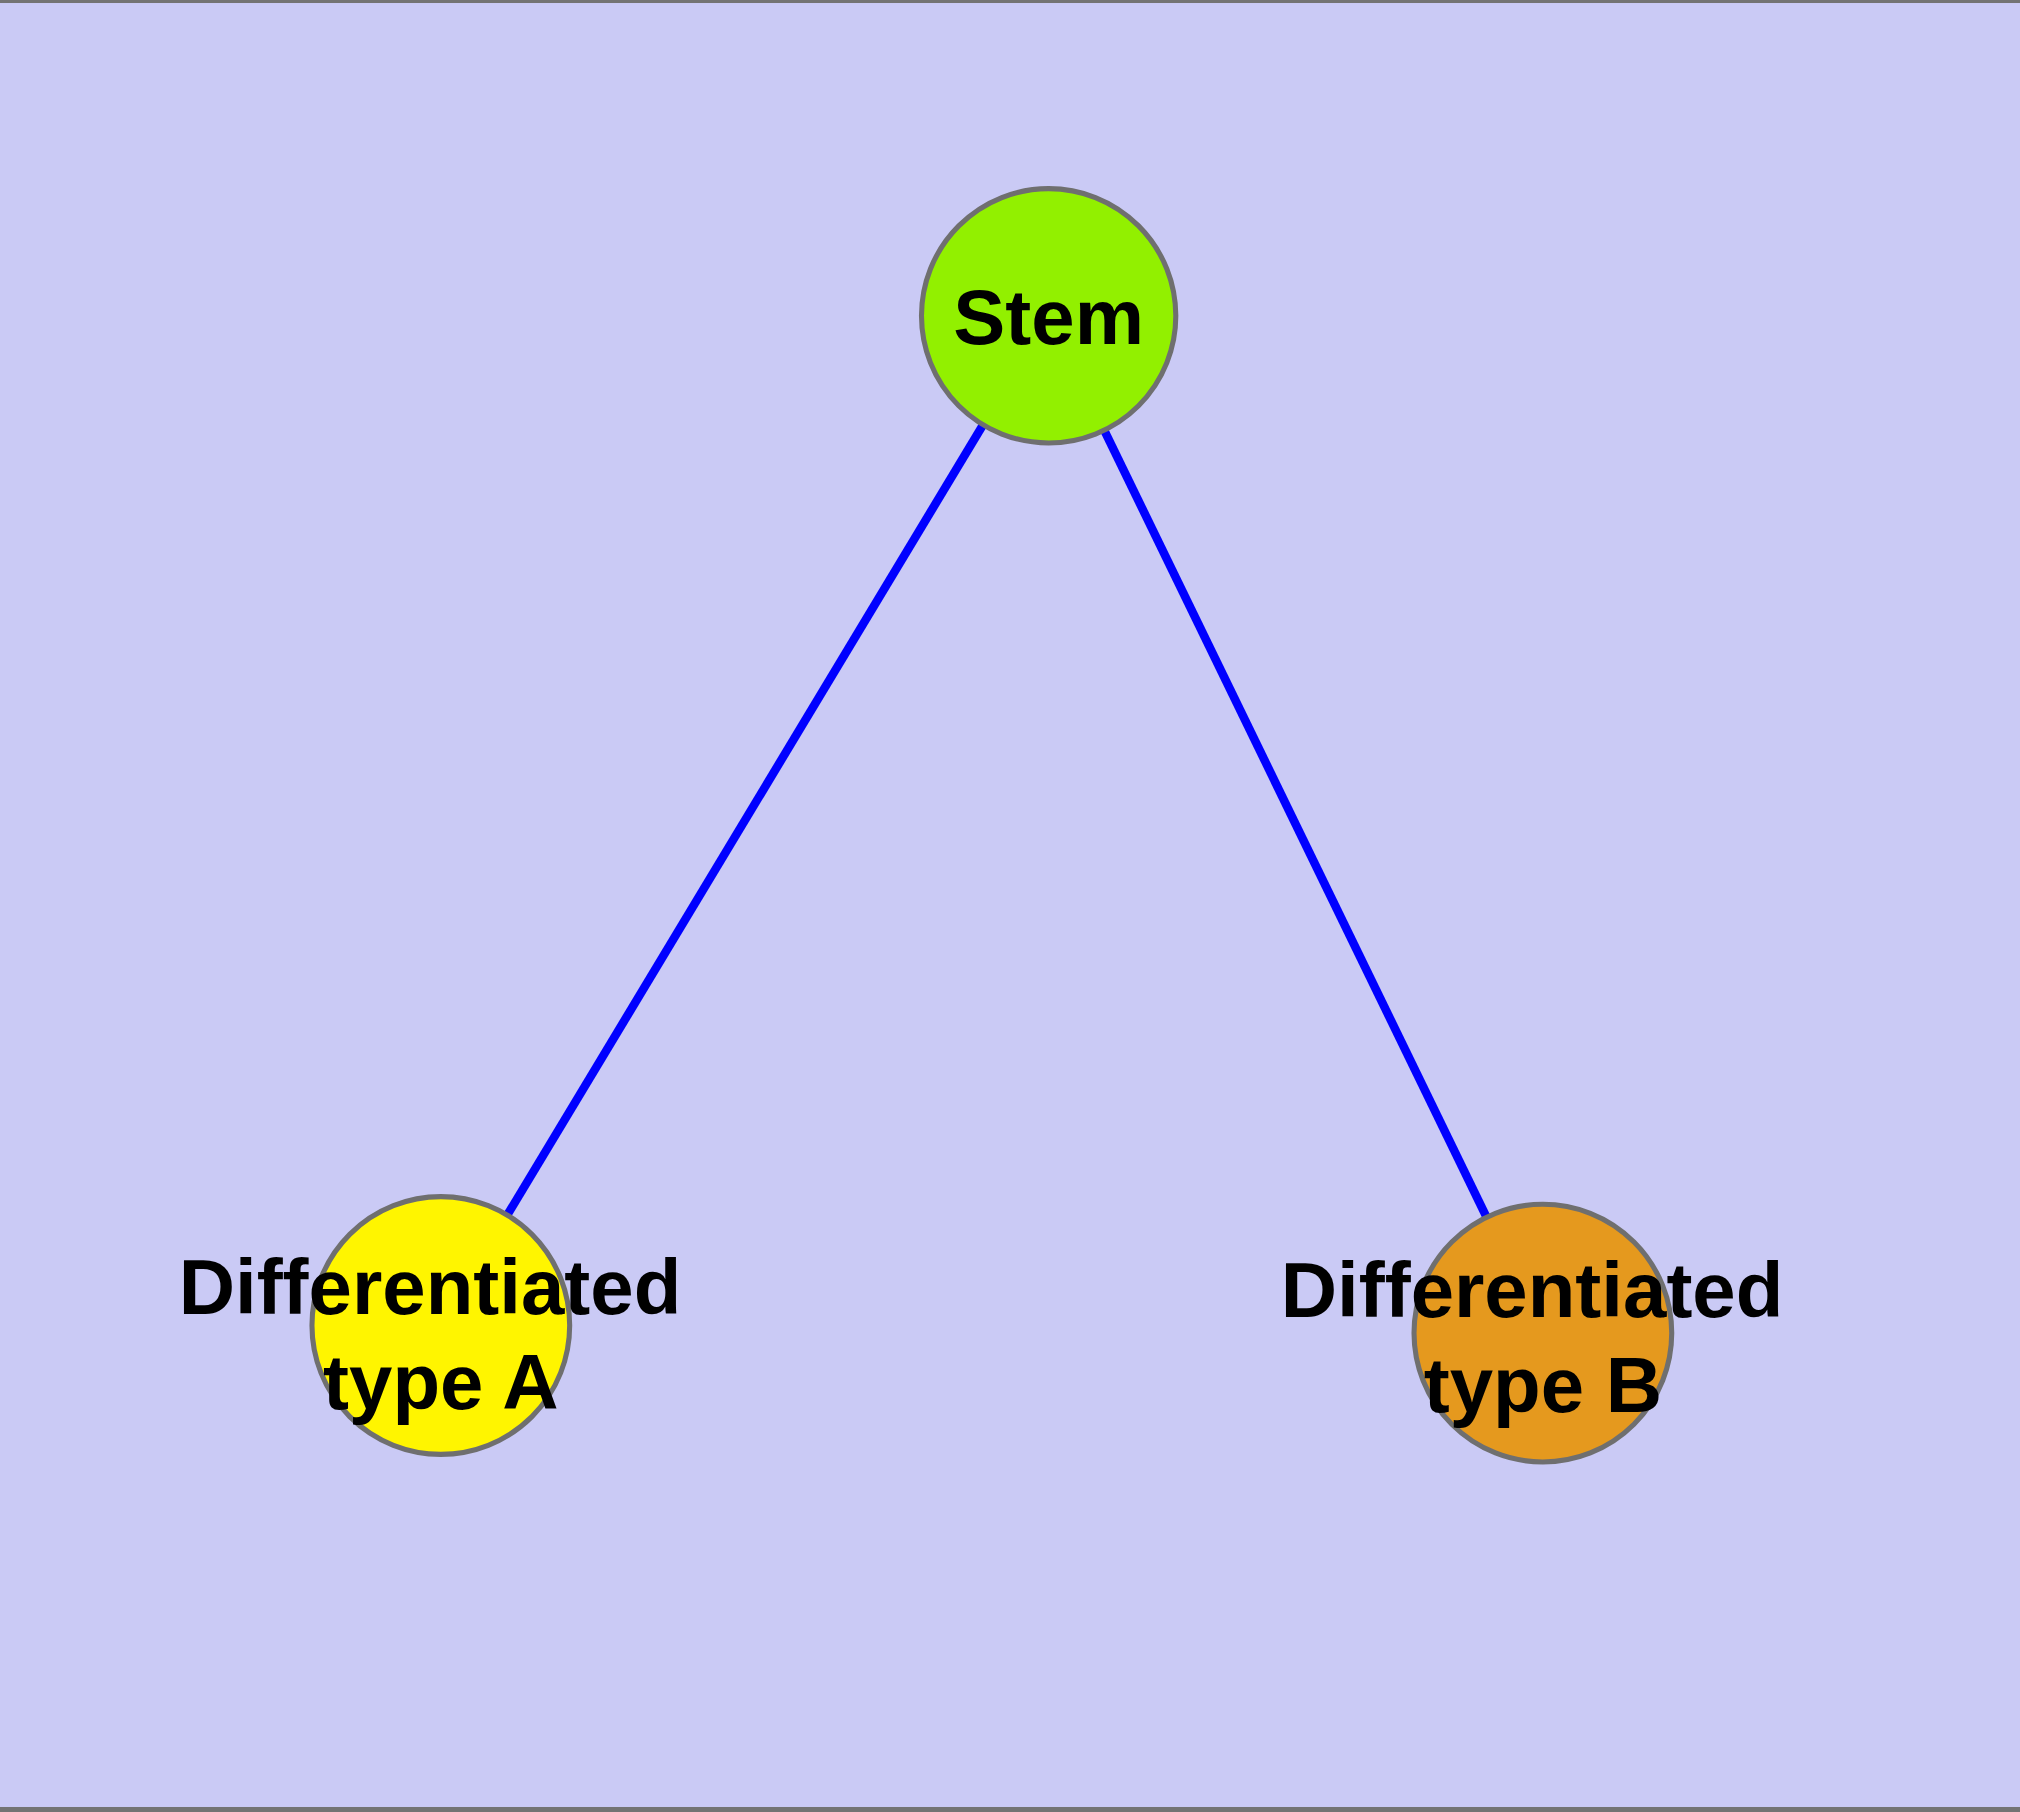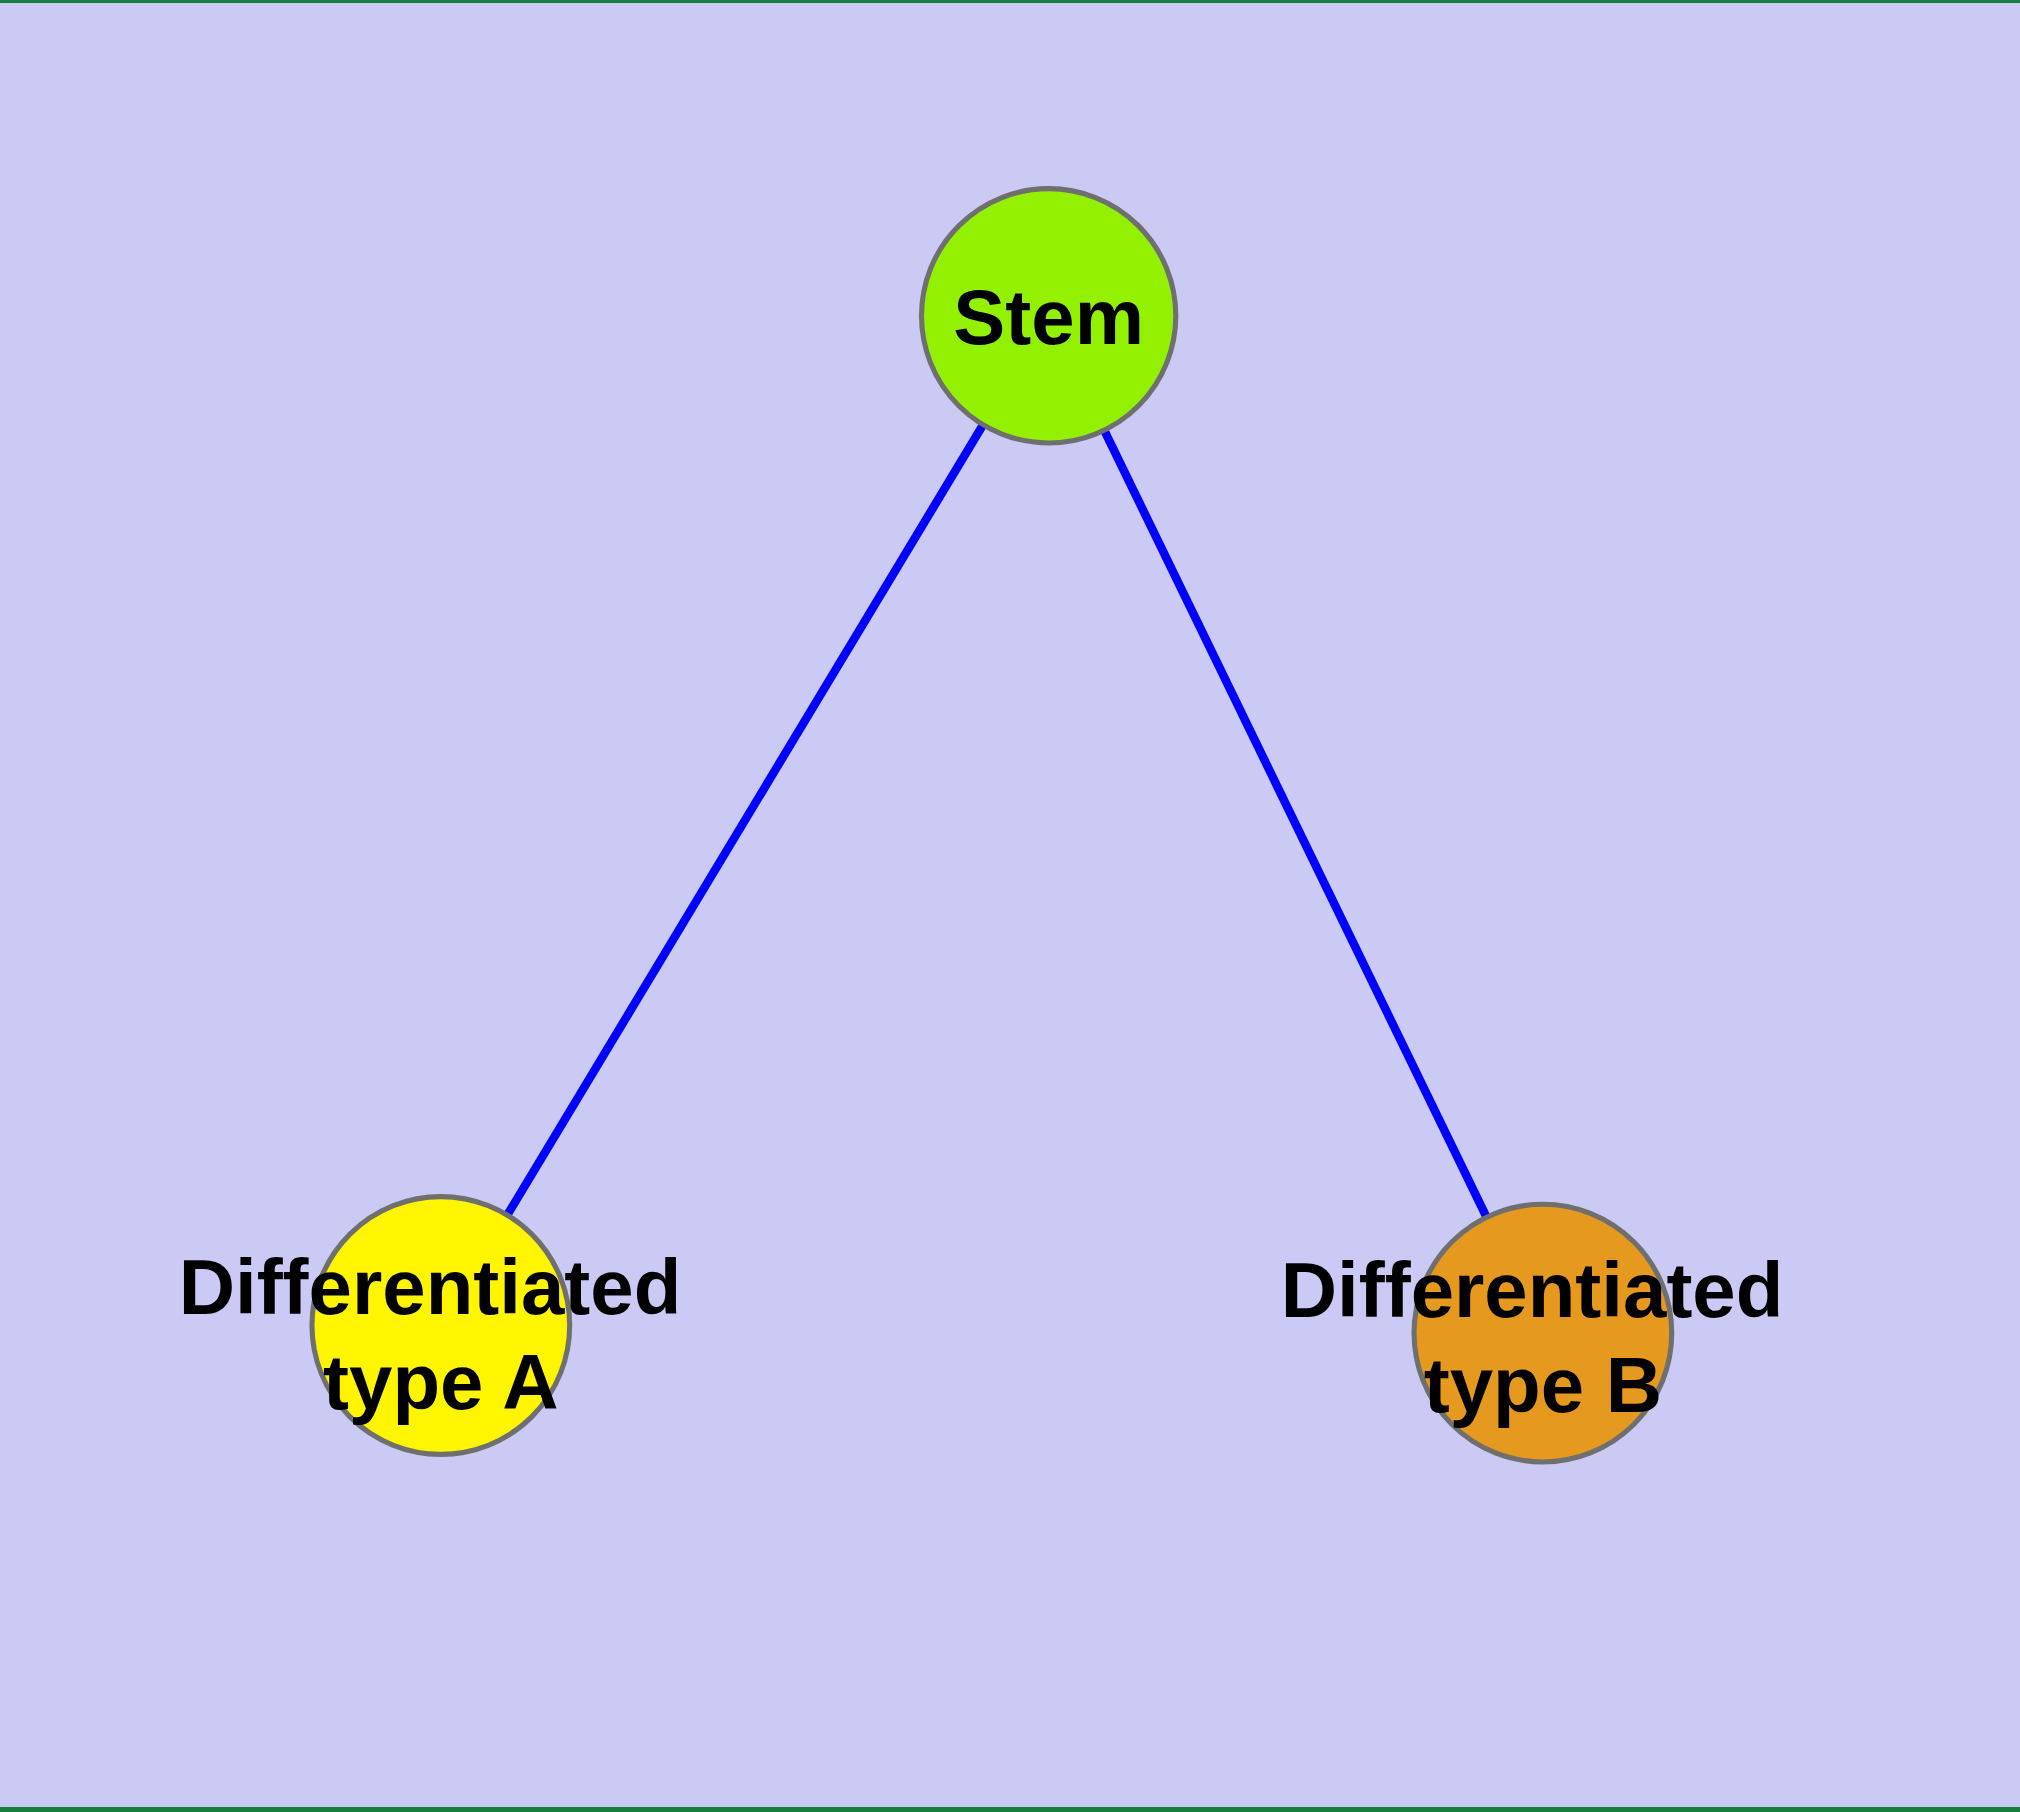--- a/index.html
+++ b/index.html
@@ -8,21 +8,21 @@
     background: #ffffff;
     width: 2021px;
     height: 1812px;
     overflow: hidden;
     font-family: "Liberation Sans", sans-serif;
   }
   .page {
     position: relative;
     width: 2021px;
     height: 1812px;
-    background: #15803d; 
+    background: #737373; 
   }
   svg.diagram {
     position: absolute;
     left: 0;
     top: 2.5px;
     display: block;
   }
   .node-label {
     font-family: "Liberation Sans", sans-serif;
     font-weight: bold;

